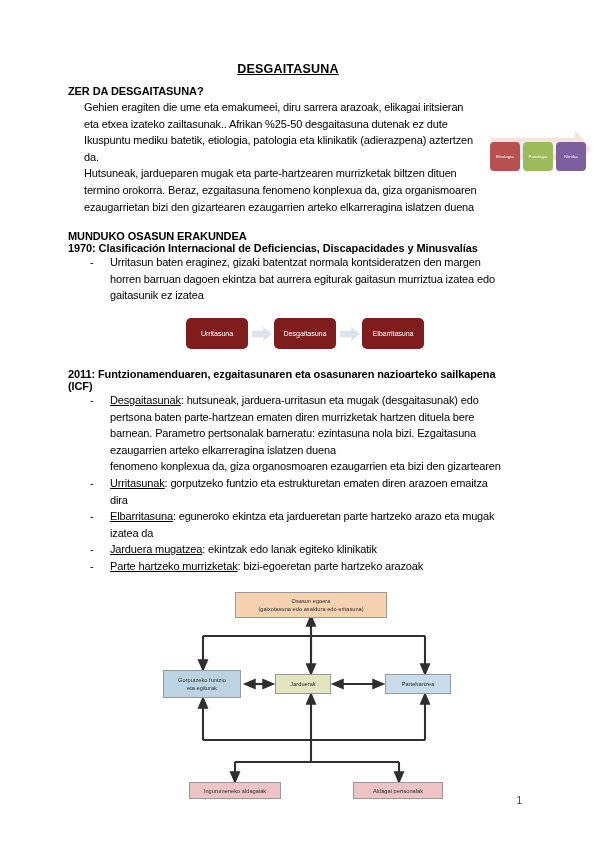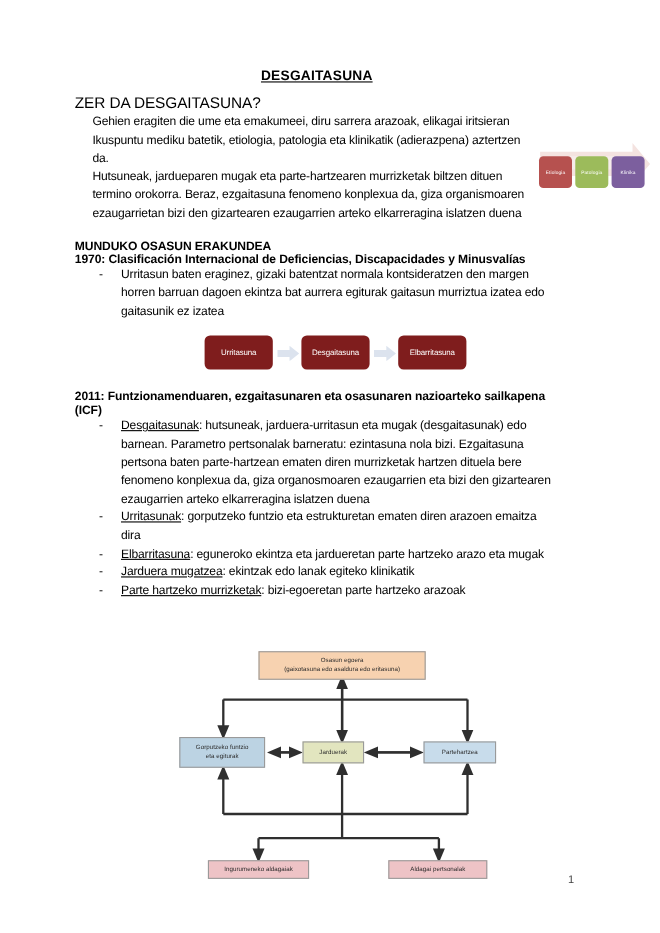--- a/index.html
+++ b/index.html
@@ -29,22 +29,22 @@
 
   .doc-title {
     text-align: center;
     font-weight: bold;
     font-size: 12.5px;
     text-decoration: underline;
     letter-spacing: .2px;
     margin: 0 0 9px 0;
   }
   .h-bold {
-    font-weight: normal;
-    font-size: 14px;
+    font-weight: bold;
+    font-size: 11px;
     margin: 0 0 2px 0;
     letter-spacing: -.1px;
   }
   p.body-line {
     margin: 0;
     font-size: 11px;
     line-height: 16.6px;
     letter-spacing: -.15px;
     white-space: nowrap;
   }
@@ -225,20 +225,21 @@
   </div>
 
   <div class="content">
 
     <div class="doc-title">DESGAITASUNA</div>
 
     <div class="h-bold">ZER DA DESGAITASUNA?</div>
 
     <div class="para">
       <p class="body-line">Gehien eragiten die ume eta emakumeei, diru sarrera arazoak, elikagai iritsieran</p>
+      <p class="body-line">eta etxea izateko zailtasunak.. Afrikan %25-50  desgaitasuna dutenak ez dute</p>
       <p class="body-line">Ikuspuntu mediku batetik, etiologia, patologia eta klinikatik (adierazpena) aztertzen</p>
       <p class="body-line">da.</p>
       <p class="body-line">Hutsuneak, jarduераren mugak eta parte-hartzearen murrizketak biltzen dituen</p>
       <p class="body-line">termino orokorra. Beraz, ezgaitasuna fenomeno konplexua da, giza organismoaren</p>
       <p class="body-line">ezaugarrietan bizi den gizartearen ezaugarrien arteko elkarreragina islatzen duena</p>
     </div>
 
     <div class="spacer-md"></div>
 
     <div class="section-head">MUNDUKO OSASUN ERAKUNDEA</div>
@@ -269,40 +270,43 @@
 
     <div class="section-head">2011: Funtzionamenduaren, ezgaitasunaren eta osasunaren nazioarteko sailkapena (ICF)</div>
 
     <ul class="dashlist">
 
       <li>
         <span class="dash">-</span>
         <span class="u">Desgaitasunak</span><span>: hutsuneak, jarduera-urritasun eta mugak (desgaitasunak) edo</span>
       </li>
       <li>
+        <span>pertsona baten parte-hartzean ematen diren murrizketak hartzen dituela bere</span>
+      </li>
+      <li>
         <span>barnean. Parametro pertsonalak barneratu: ezintasuna nola bizi.  Ezgaitasuna</span>
       </li>
       <li>
-        <span>pertsona baten parte-hartzean ematen diren murrizketak hartzen dituela bere</span>
+        <span>ezaugarrien arteko elkarreragina islatzen duena</span>
       </li>
       <li>
         <span>fenomeno konplexua da,  giza organosmoaren ezaugarrien eta bizi den gizartearen</span>
       </li>
-      <li>
-        <span>ezaugarrien arteko elkarreragina islatzen duena</span>
-      </li>
 
       <li>
         <span class="dash">-</span>
         <span class="u">Urritasunak</span><span>: gorputzeko funtzio eta estrukturetan ematen diren arazoen emaitza dira</span>
       </li>
 
       <li>
         <span class="dash">-</span>
         <span class="u">Elbarritasuna</span><span>: eguneroko ekintza eta jardueretan parte hartzeko arazo eta mugak</span>
+      </li>
+      <li>
+        <span>izatea da</span>
       </li>
 
       <li>
         <span class="dash">-</span>
         <span class="u">Jarduera mugatzea</span><span>: ekintzak edo lanak egiteko klinikatik</span>
       </li>
 
       <li>
         <span class="dash">-</span>
         <span class="u">Parte hartzeko murrizketak</span><span>: bizi-egoeretan parte hartzeko arazoak</span>

